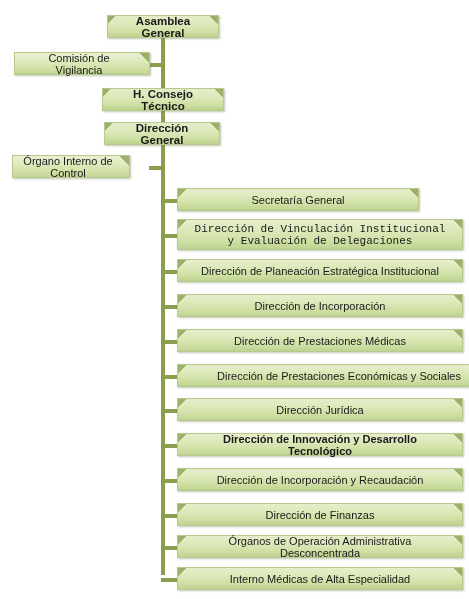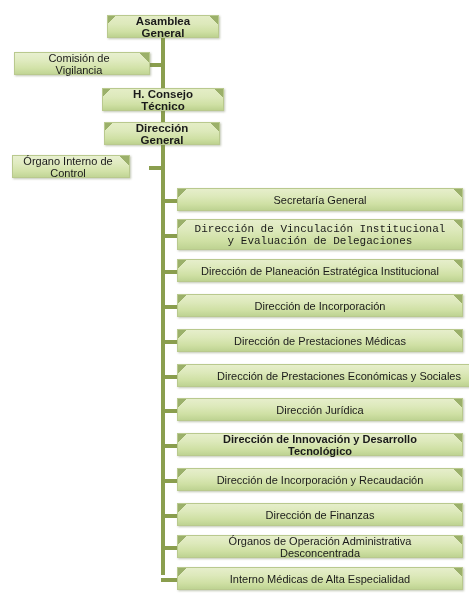--- a/index.html
+++ b/index.html
@@ -125,21 +125,21 @@
   </div>
 
   <div class="node left-flag" style="left:14px; top:52px; width:136px; height:23px;">
     <span class="node-inner">Comisión de Vigilancia</span>
   </div>
 
   <div class="node left-flag" style="left:12px; top:155px; width:118px; height:23px;">
     <span class="node-inner">Órgano Interno de Control</span>
   </div>
 
-  <div class="node" style="left:177px; top:188px; width:286px; height:23px;">
+  <div class="node" style="left:177px; top:188px; width:242px; height:23px;">
     <span class="node-inner">Secretaría General</span>
   </div>
 
   <div class="node" style="left:177px; top:219px; width:286px; height:31px;font-family:Liberation Mono, monospace;">
     <span class="node-inner">Dirección de Vinculación Institucional y Evaluación de Delegaciones</span>
   </div>
 
   <div class="node" style="left:177px; top:259px; width:286px; height:23px;">
     <span class="node-inner">Dirección de Planeación Estratégica Institucional</span>
   </div>

